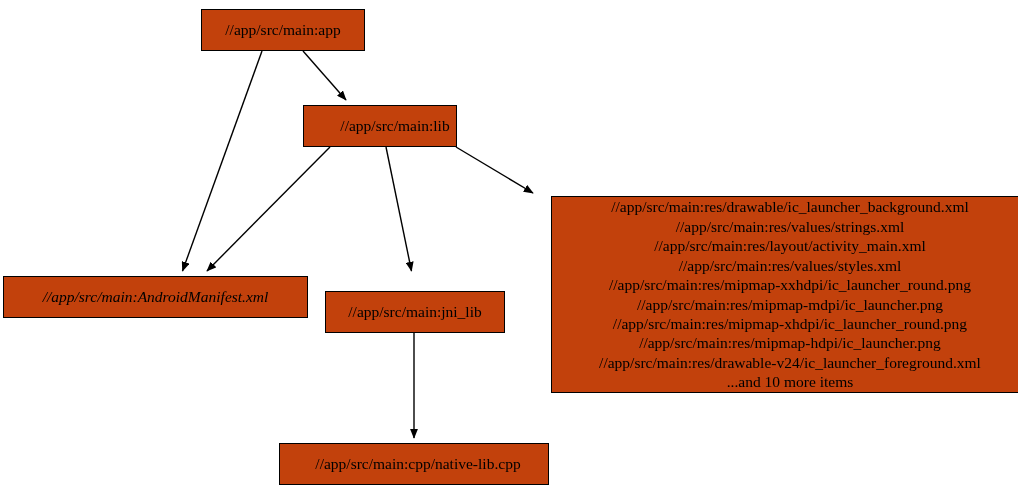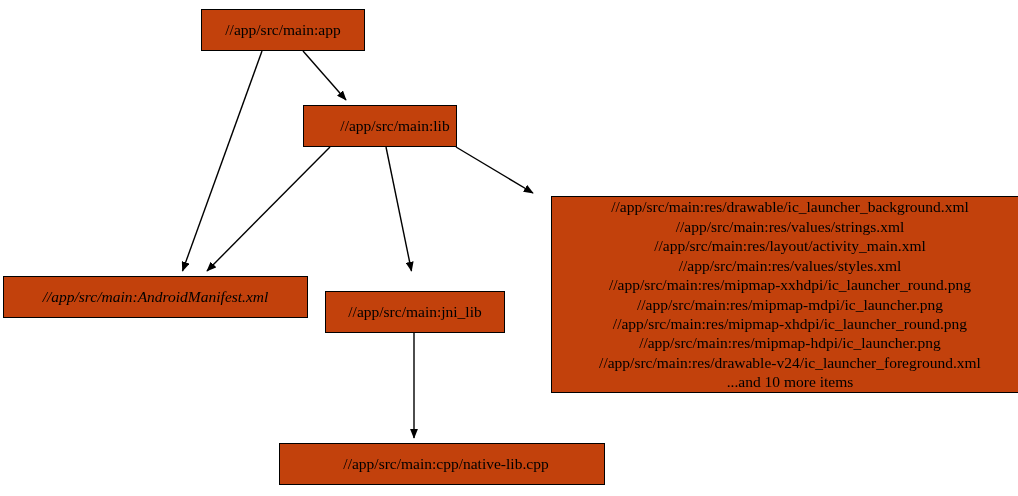--- a/index.html
+++ b/index.html
@@ -101,17 +101,17 @@
 //app/src/main:res/layout/activity_main.xml
 //app/src/main:res/values/styles.xml
 //app/src/main:res/mipmap-xxhdpi/ic_launcher_round.png
 //app/src/main:res/mipmap-mdpi/ic_launcher.png
 //app/src/main:res/mipmap-xhdpi/ic_launcher_round.png
 //app/src/main:res/mipmap-hdpi/ic_launcher.png
 //app/src/main:res/drawable-v24/ic_launcher_foreground.xml
 ...and 10 more items</span>
   </div>
 
-  <div class="graph-node" id="node-native-lib-cpp" style="left:279px; top:443px; width:326px; height:42px;padding-left:8px;">
+  <div class="graph-node" id="node-native-lib-cpp" style="left:279px; top:443px; width:270px; height:42px;padding-left:8px;">
     <span class="node-label">//app/src/main:cpp/native-lib.cpp</span>
   </div>
 
 </div>
 
 </body></html>

